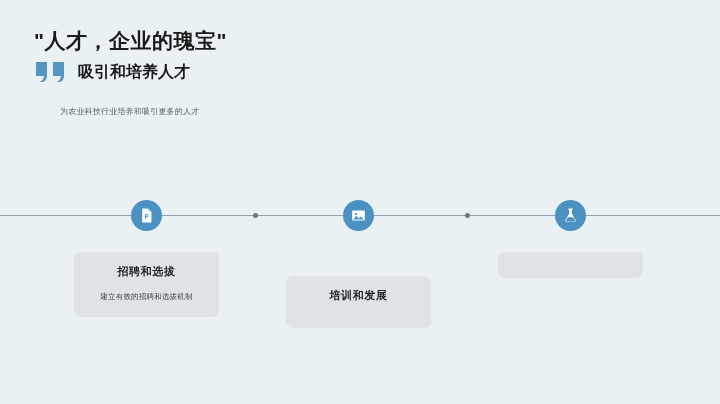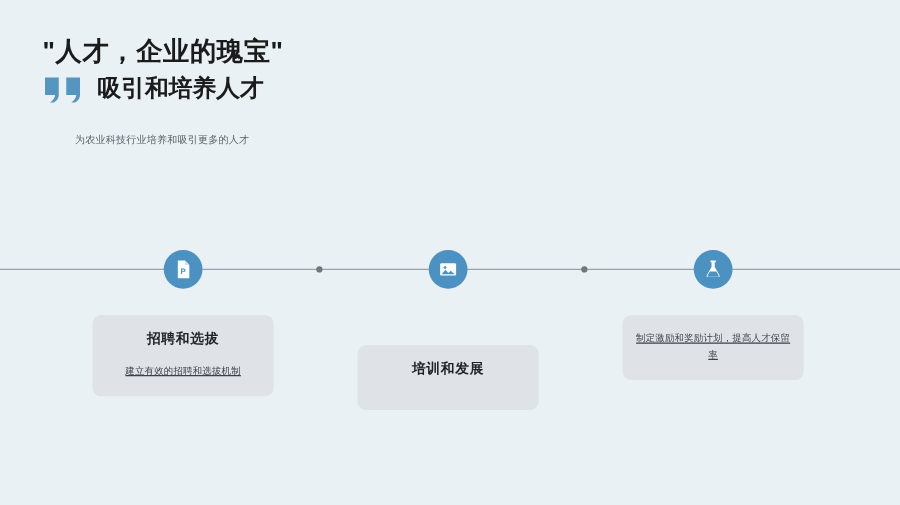--- a/index.html
+++ b/index.html
@@ -51,21 +51,21 @@
 
   .quote-mark {
     width: 34px;
     height: 28px;
     margin-right: 10px;
     flex: none;
     display: block;
   }
 
   .subtitle-text {
-    font-size: 19px;
+    font-size: 16px;
     font-weight: bold;
     color: #1b1b1b;
     white-space: nowrap;
     line-height: 28px;
   }
 
   .lead-desc {
     position: absolute;
     left: 60px;
     top: 106px;
@@ -150,21 +150,20 @@
     letter-spacing: 0.6px;
     margin-bottom: 12px;
     line-height: 14px;
   }
 
   .card-desc {
     font-size: 7.5px;
     color: #3d4248;
     line-height: 13px;
     letter-spacing: 0.2px;
-    text-decoration: underline;
   }
 </style>
 </head>
 <body>
 
 <div class="slide">
 
   <div class="header">
     <div class="main-title">"人才，企业的瑰宝"</div>
 
@@ -213,17 +212,16 @@
     <div class="card c1">
       <div class="card-title">招聘和选拔</div>
       <div class="card-desc">建立有效的招聘和选拔机制</div>
     </div>
 
     <div class="card c2">
       <div class="card-title">培训和发展</div>
     </div>
 
     <div class="card c3">
-      <div class="card-desc">制定激励和奖励计划，提高人才保留率</div>
     </div>
   </div>
 
 </div>
 
 </body></html>

